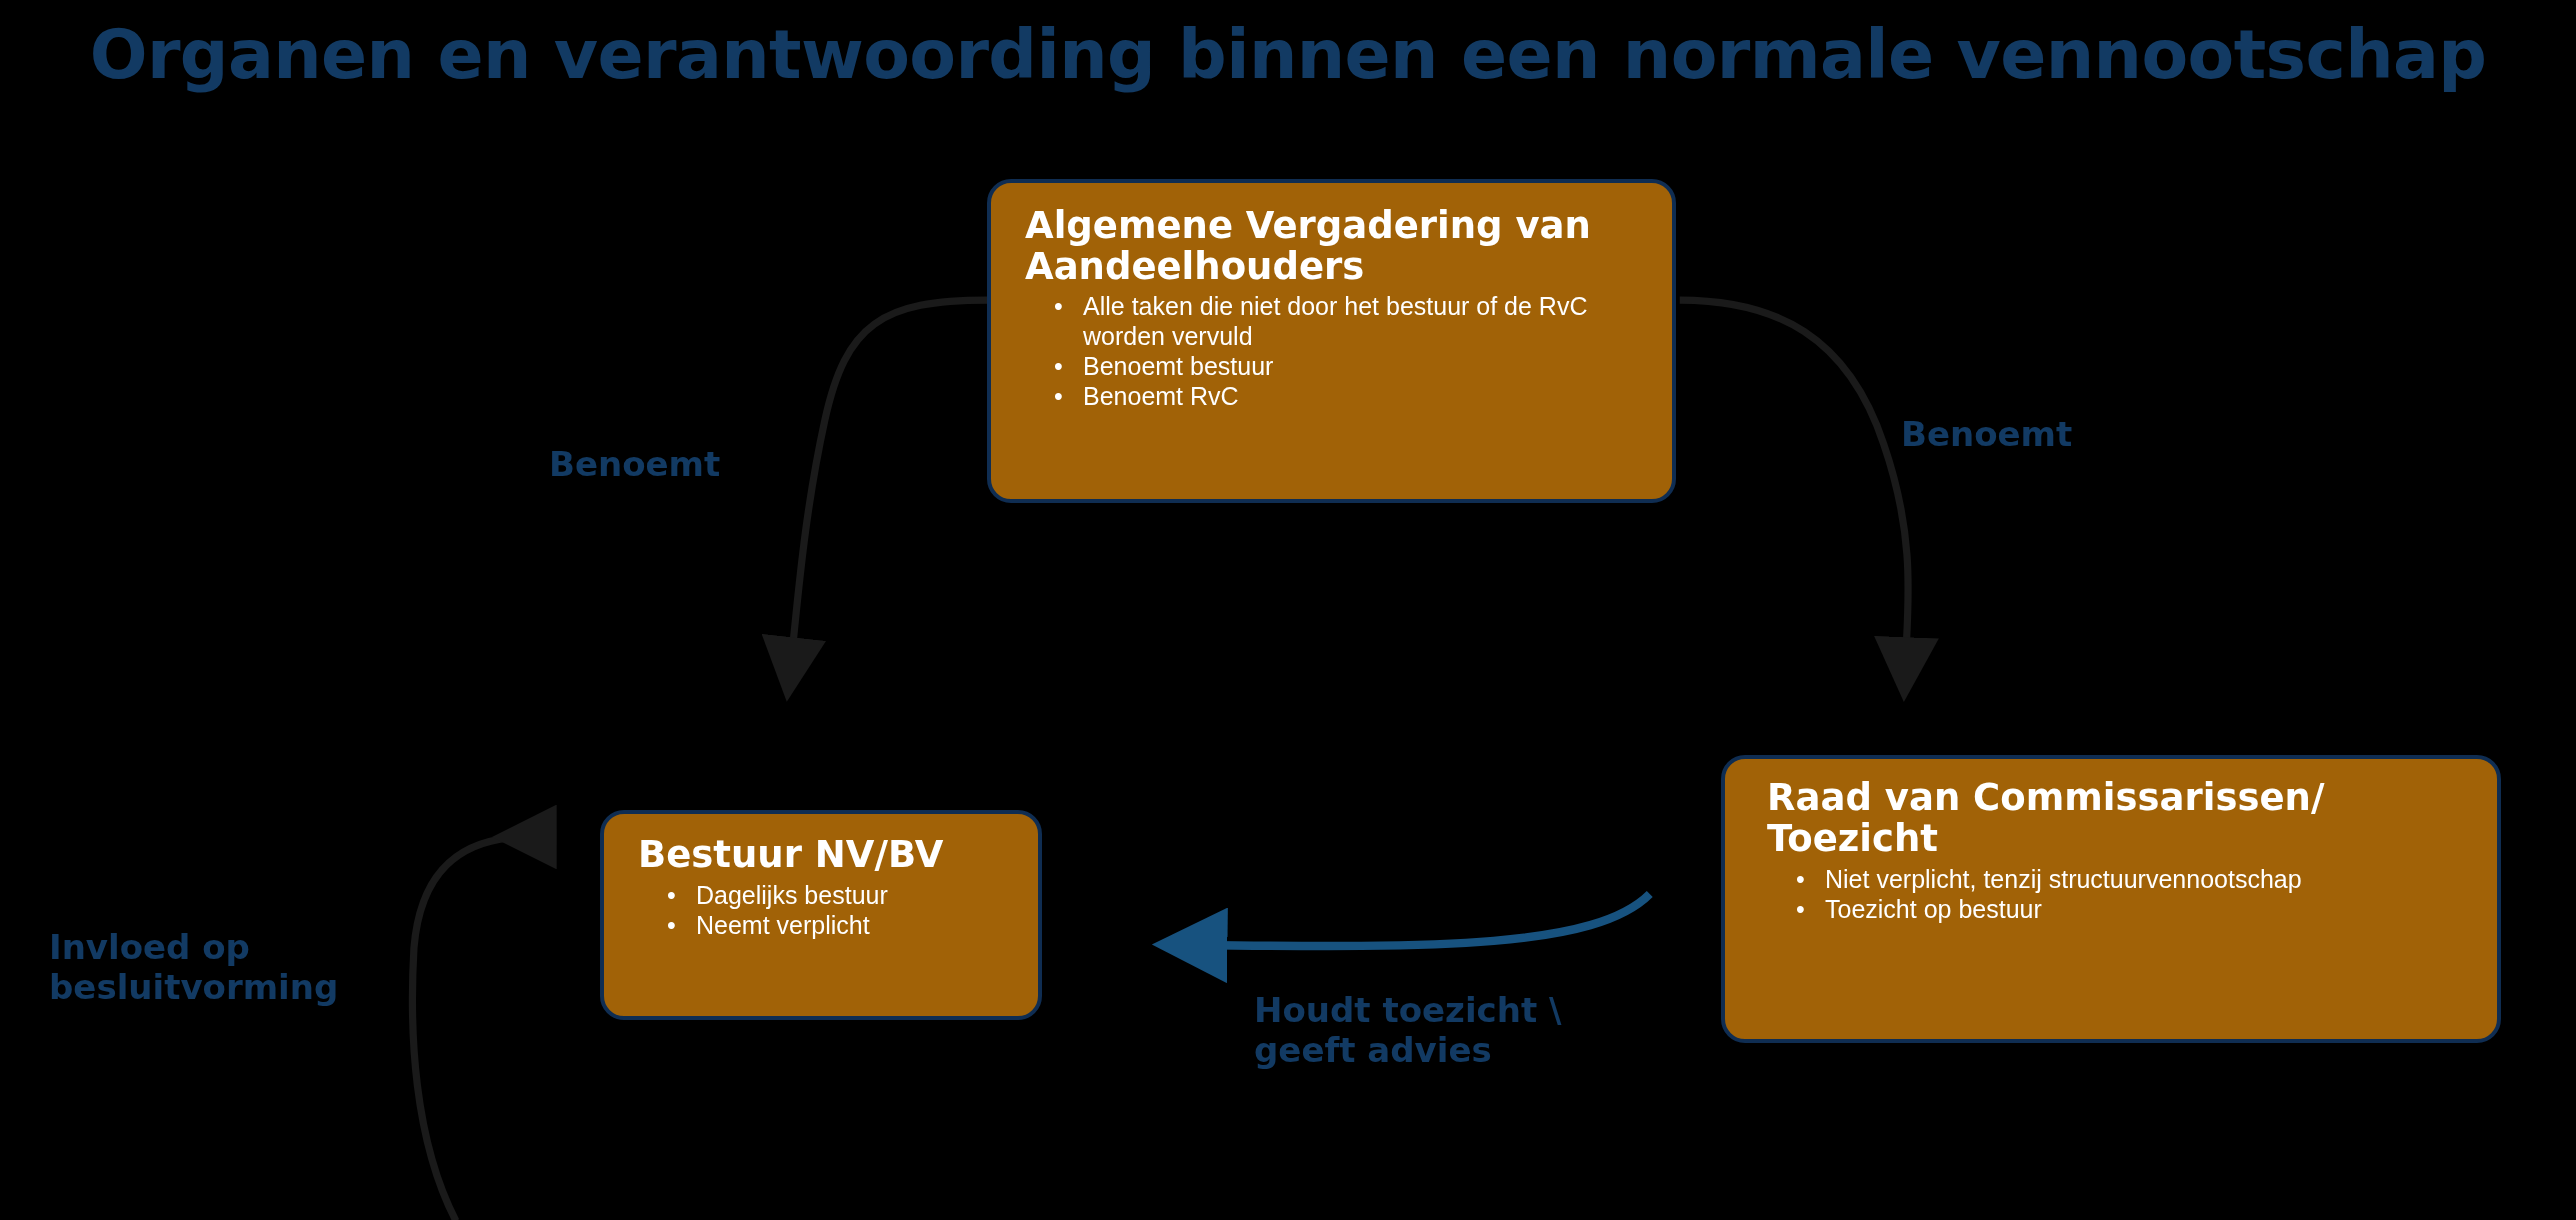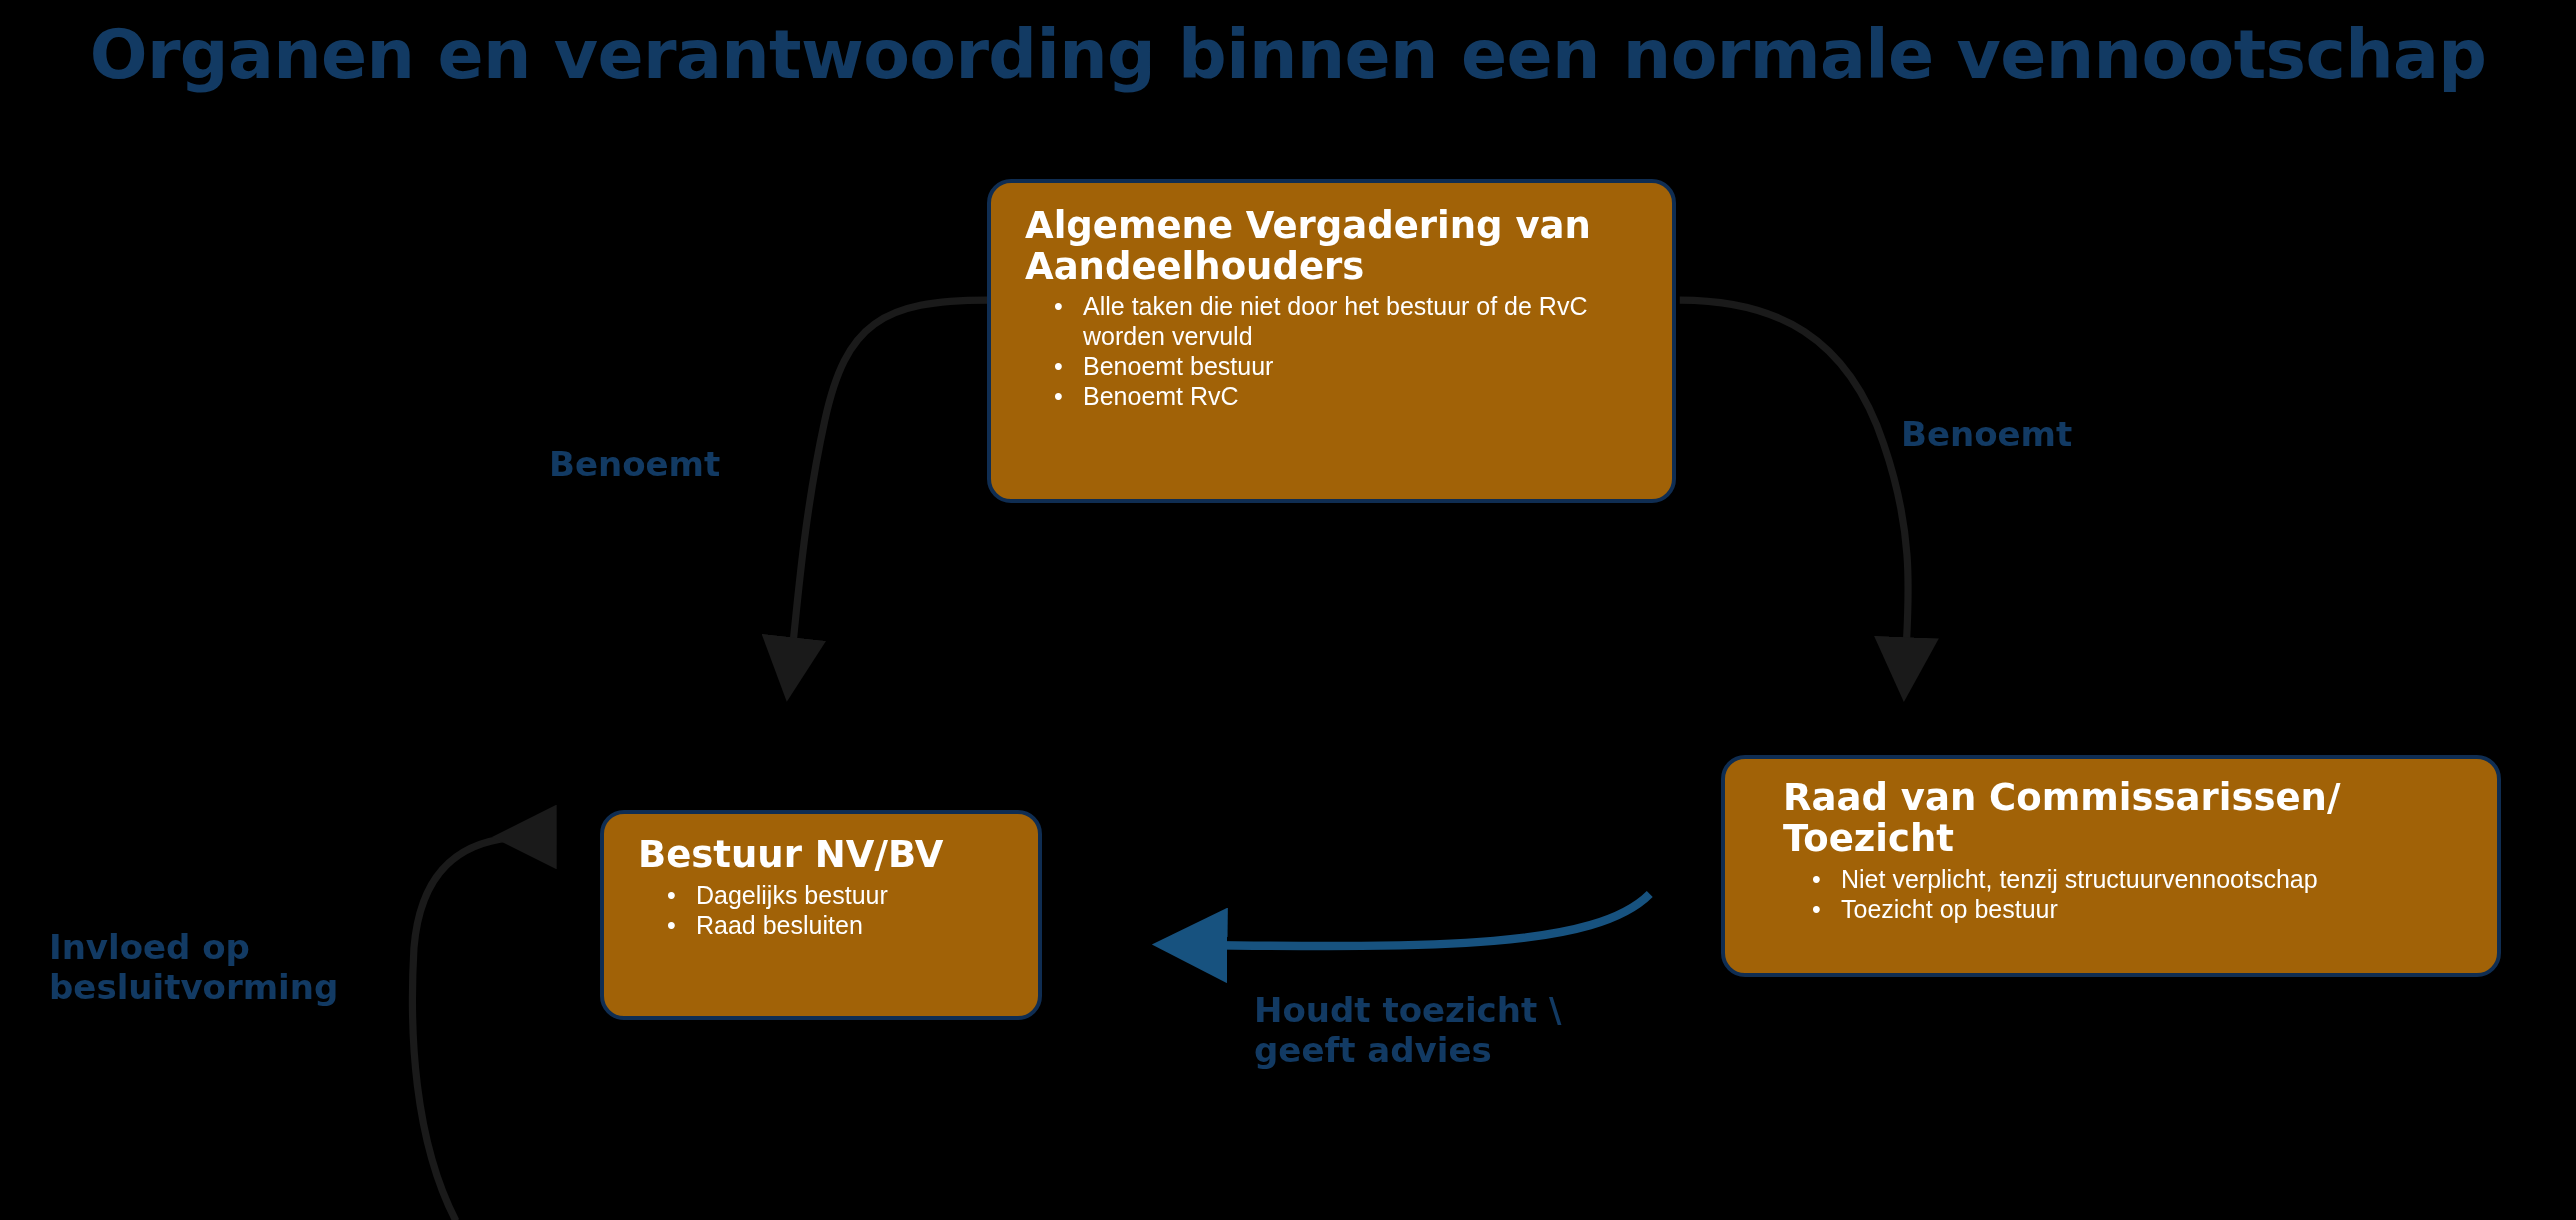--- a/index.html
+++ b/index.html
@@ -69,21 +69,21 @@
   }
   .bullets li .dot {
     position: absolute;
     left: 29px;
     top: 0;
   }
 
   
   #box-ava      { left: 987px; top: 179px;  width: 689px; height: 324px; padding: 21.6px 26px 0 34px; }
   #box-bestuur  { left: 600px; top: 762px; width: 442px;  height: 210px; padding: 20.4px 26px 0 34px; margin-top: 48px; }
-  #box-rvc      { left: 1721px; top: 755px; width: 780px; height: 222px; padding: 18px 26px 0 58px; }
+  #box-rvc      { left: 1721px; top: 755px; width: 780px; height: 288px; padding: 18px 26px 0 42px; }
 
   
   .edge-label {
     position: absolute;
     color: #123a63;
     font-size: 34px;
     font-weight: bold;
     line-height: 1.18;
     font-family: "DejaVu Sans", sans-serif;
     white-space: pre-line;
@@ -123,21 +123,21 @@
     <li><span class="dot">•</span><span>Alle taken die niet door het bestuur of de RvC worden vervuld</span></li>
     <li><span class="dot">•</span><span>Benoemt bestuur</span></li>
     <li><span class="dot">•</span><span>Benoemt RvC</span></li>
   </ul>
 </div>
 
 <div class="box" id="box-bestuur">
   <div class="box-title">Bestuur NV/BV</div>
   <ul class="bullets">
     <li><span class="dot">•</span><span>Dagelijks bestuur</span></li>
-    <li><span class="dot">•</span><span>Raad besluiten</span></li>
+    <li><span class="dot">•</span><span>Neemt verplicht</span></li>
   </ul>
 </div>
 
 <div class="box" id="box-rvc">
   <div class="box-title">Raad van Commissarissen/ Toezicht</div>
   <ul class="bullets">
     <li><span class="dot">•</span><span>Niet verplicht, tenzij structuurvennootschap</span></li>
     <li><span class="dot">•</span><span>Toezicht op bestuur</span></li>
   </ul>
 </div>

